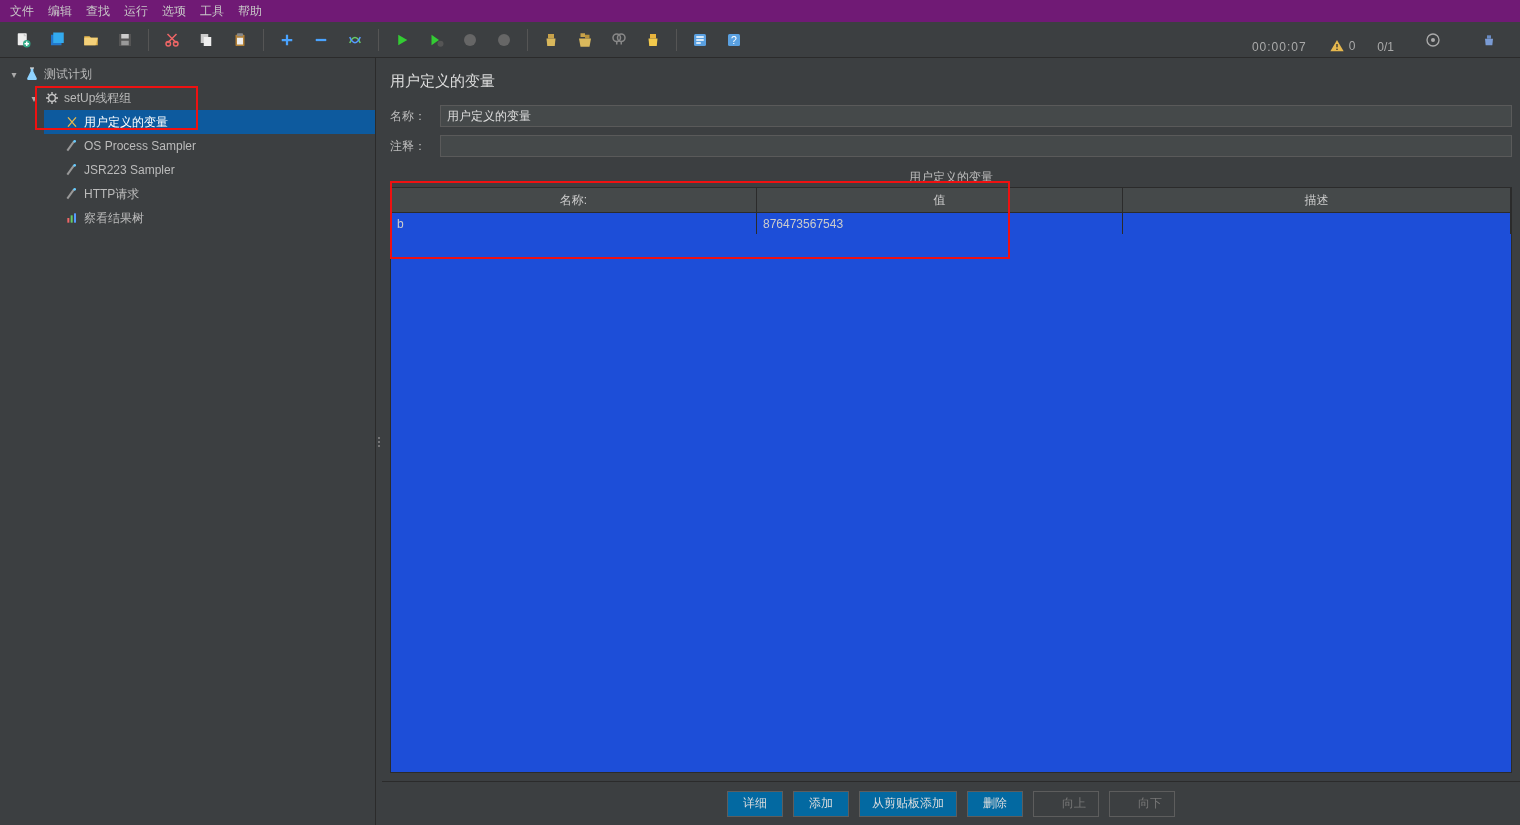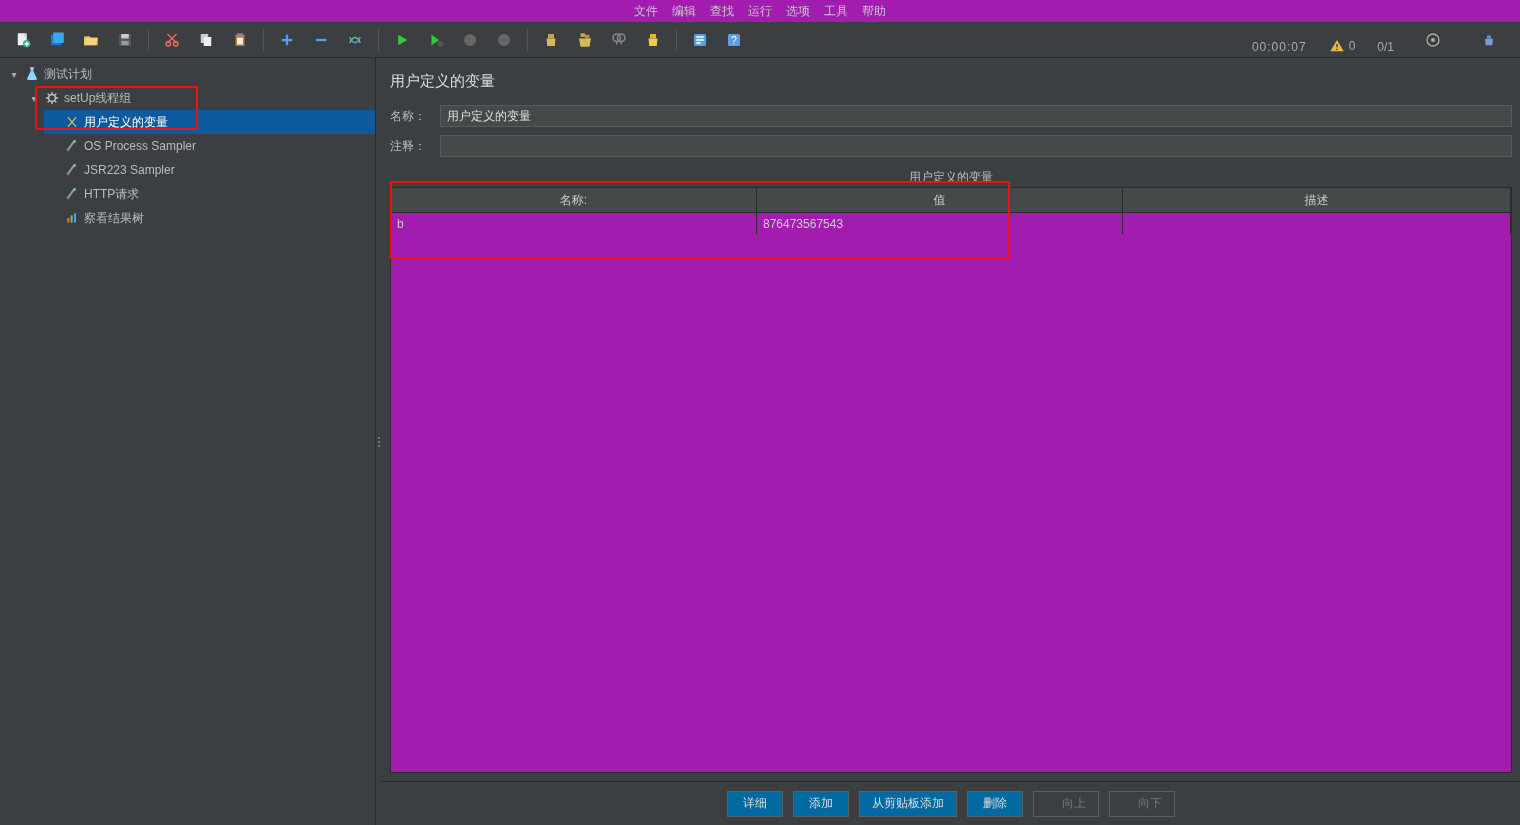--- a/index.html
+++ b/index.html
@@ -6,21 +6,21 @@
   html, body {
     width: 1520px; height: 825px;
     background: #3c3f41; color: #bbb;
     font-family: "Microsoft YaHei", Arial, sans-serif;
     font-size: 12px;
     overflow: hidden;
   }
   
   .menubar {
     height: 22px; display: flex; align-items: center;
-    padding: 0 4px; gap: 2px; background: #a21caf; justify-content: center;
+    padding: 0 4px; gap: 2px; background: #701a75;
   }
   .menubar span {
     padding: 2px 6px; cursor: default; color: #c8c8c8;
   }
   
   .toolbar {
     height: 36px; display: flex; align-items: center;
     padding: 0 6px; background: #3c3f41;
     border-bottom: 1px solid #2b2b2b;
   }
@@ -92,21 +92,21 @@
   }
   
   .var-section {
     flex:1; margin:8px; display:flex; flex-direction:column;
     position:relative;
   }
   .var-section .section-label {
     text-align:center; color:#bbb; height:18px;
   }
   .var-table {
-    flex:1; border:1px solid #2b2b2b; background:#a21caf;
+    flex:1; border:1px solid #2b2b2b; background:#1d4ed8;
     display:flex; flex-direction:column;
   }
   .var-table .thead {
     display:flex; height:24px; background:#45494a;
   }
   .var-table .thead div {
     border-right:1px solid #2b2b2b; display:flex;
     align-items:center; justify-content:center; color:#ccc;
   }
   .var-table .tbody { flex:1; overflow:auto; }

